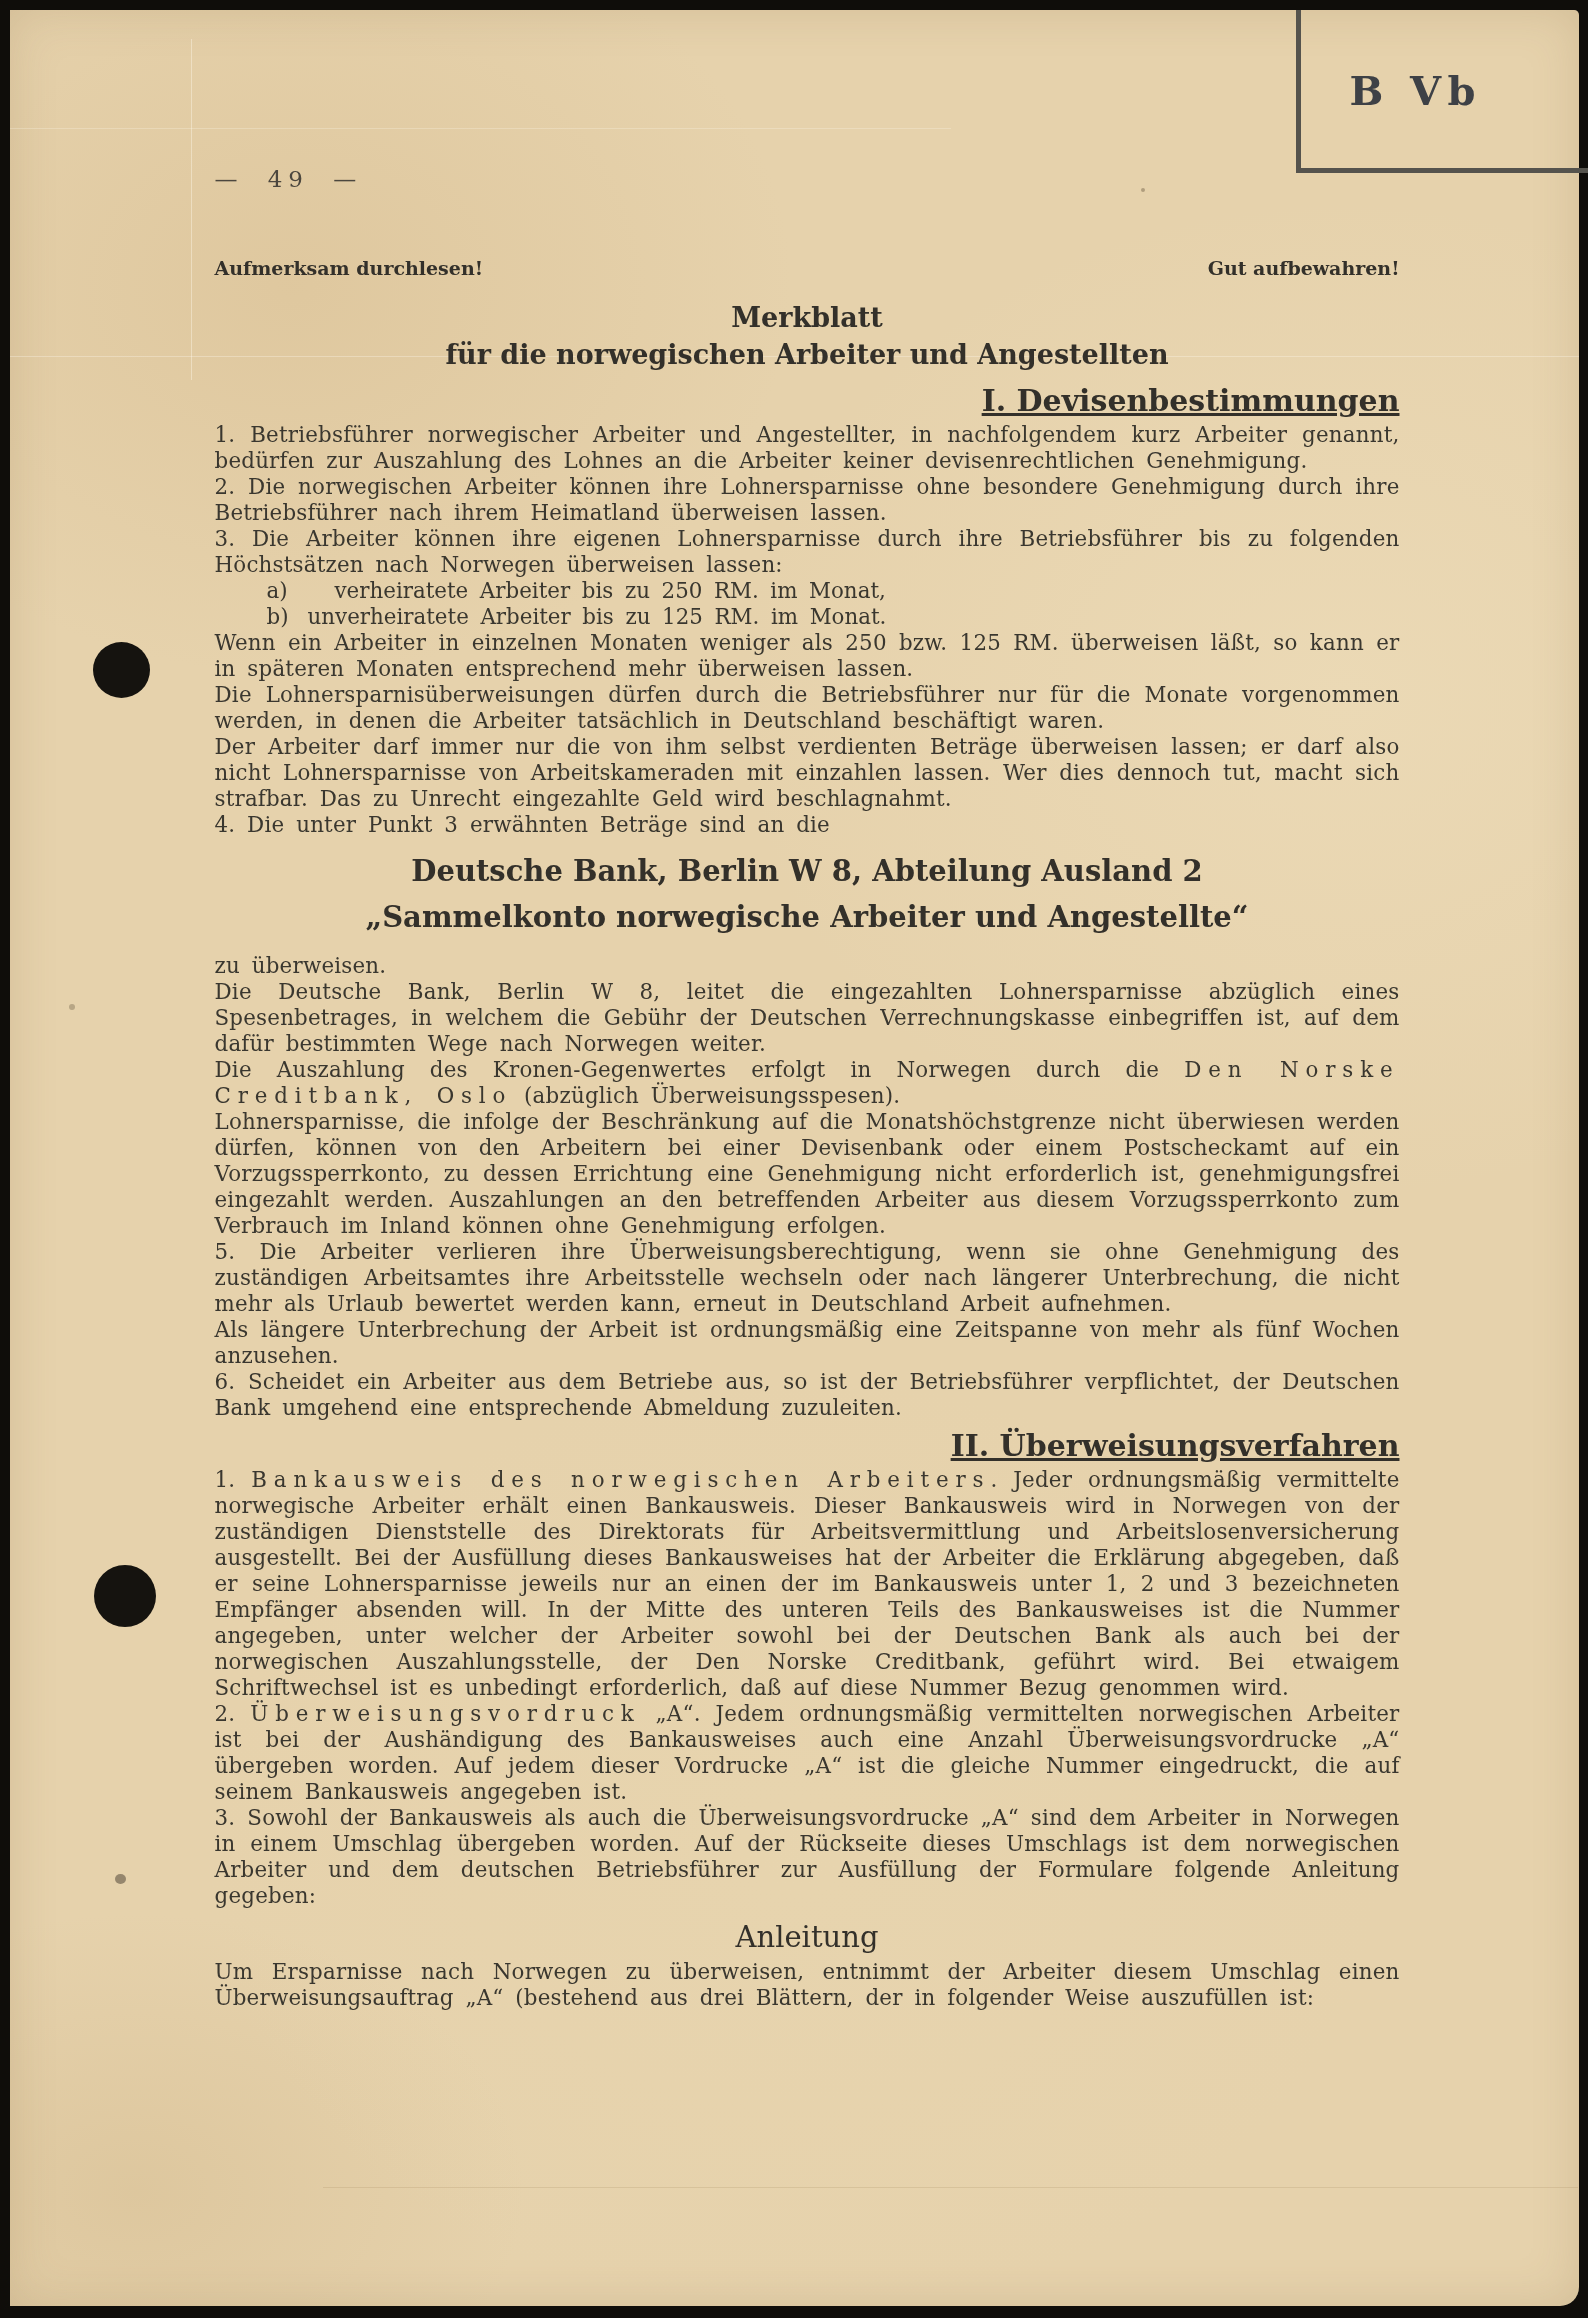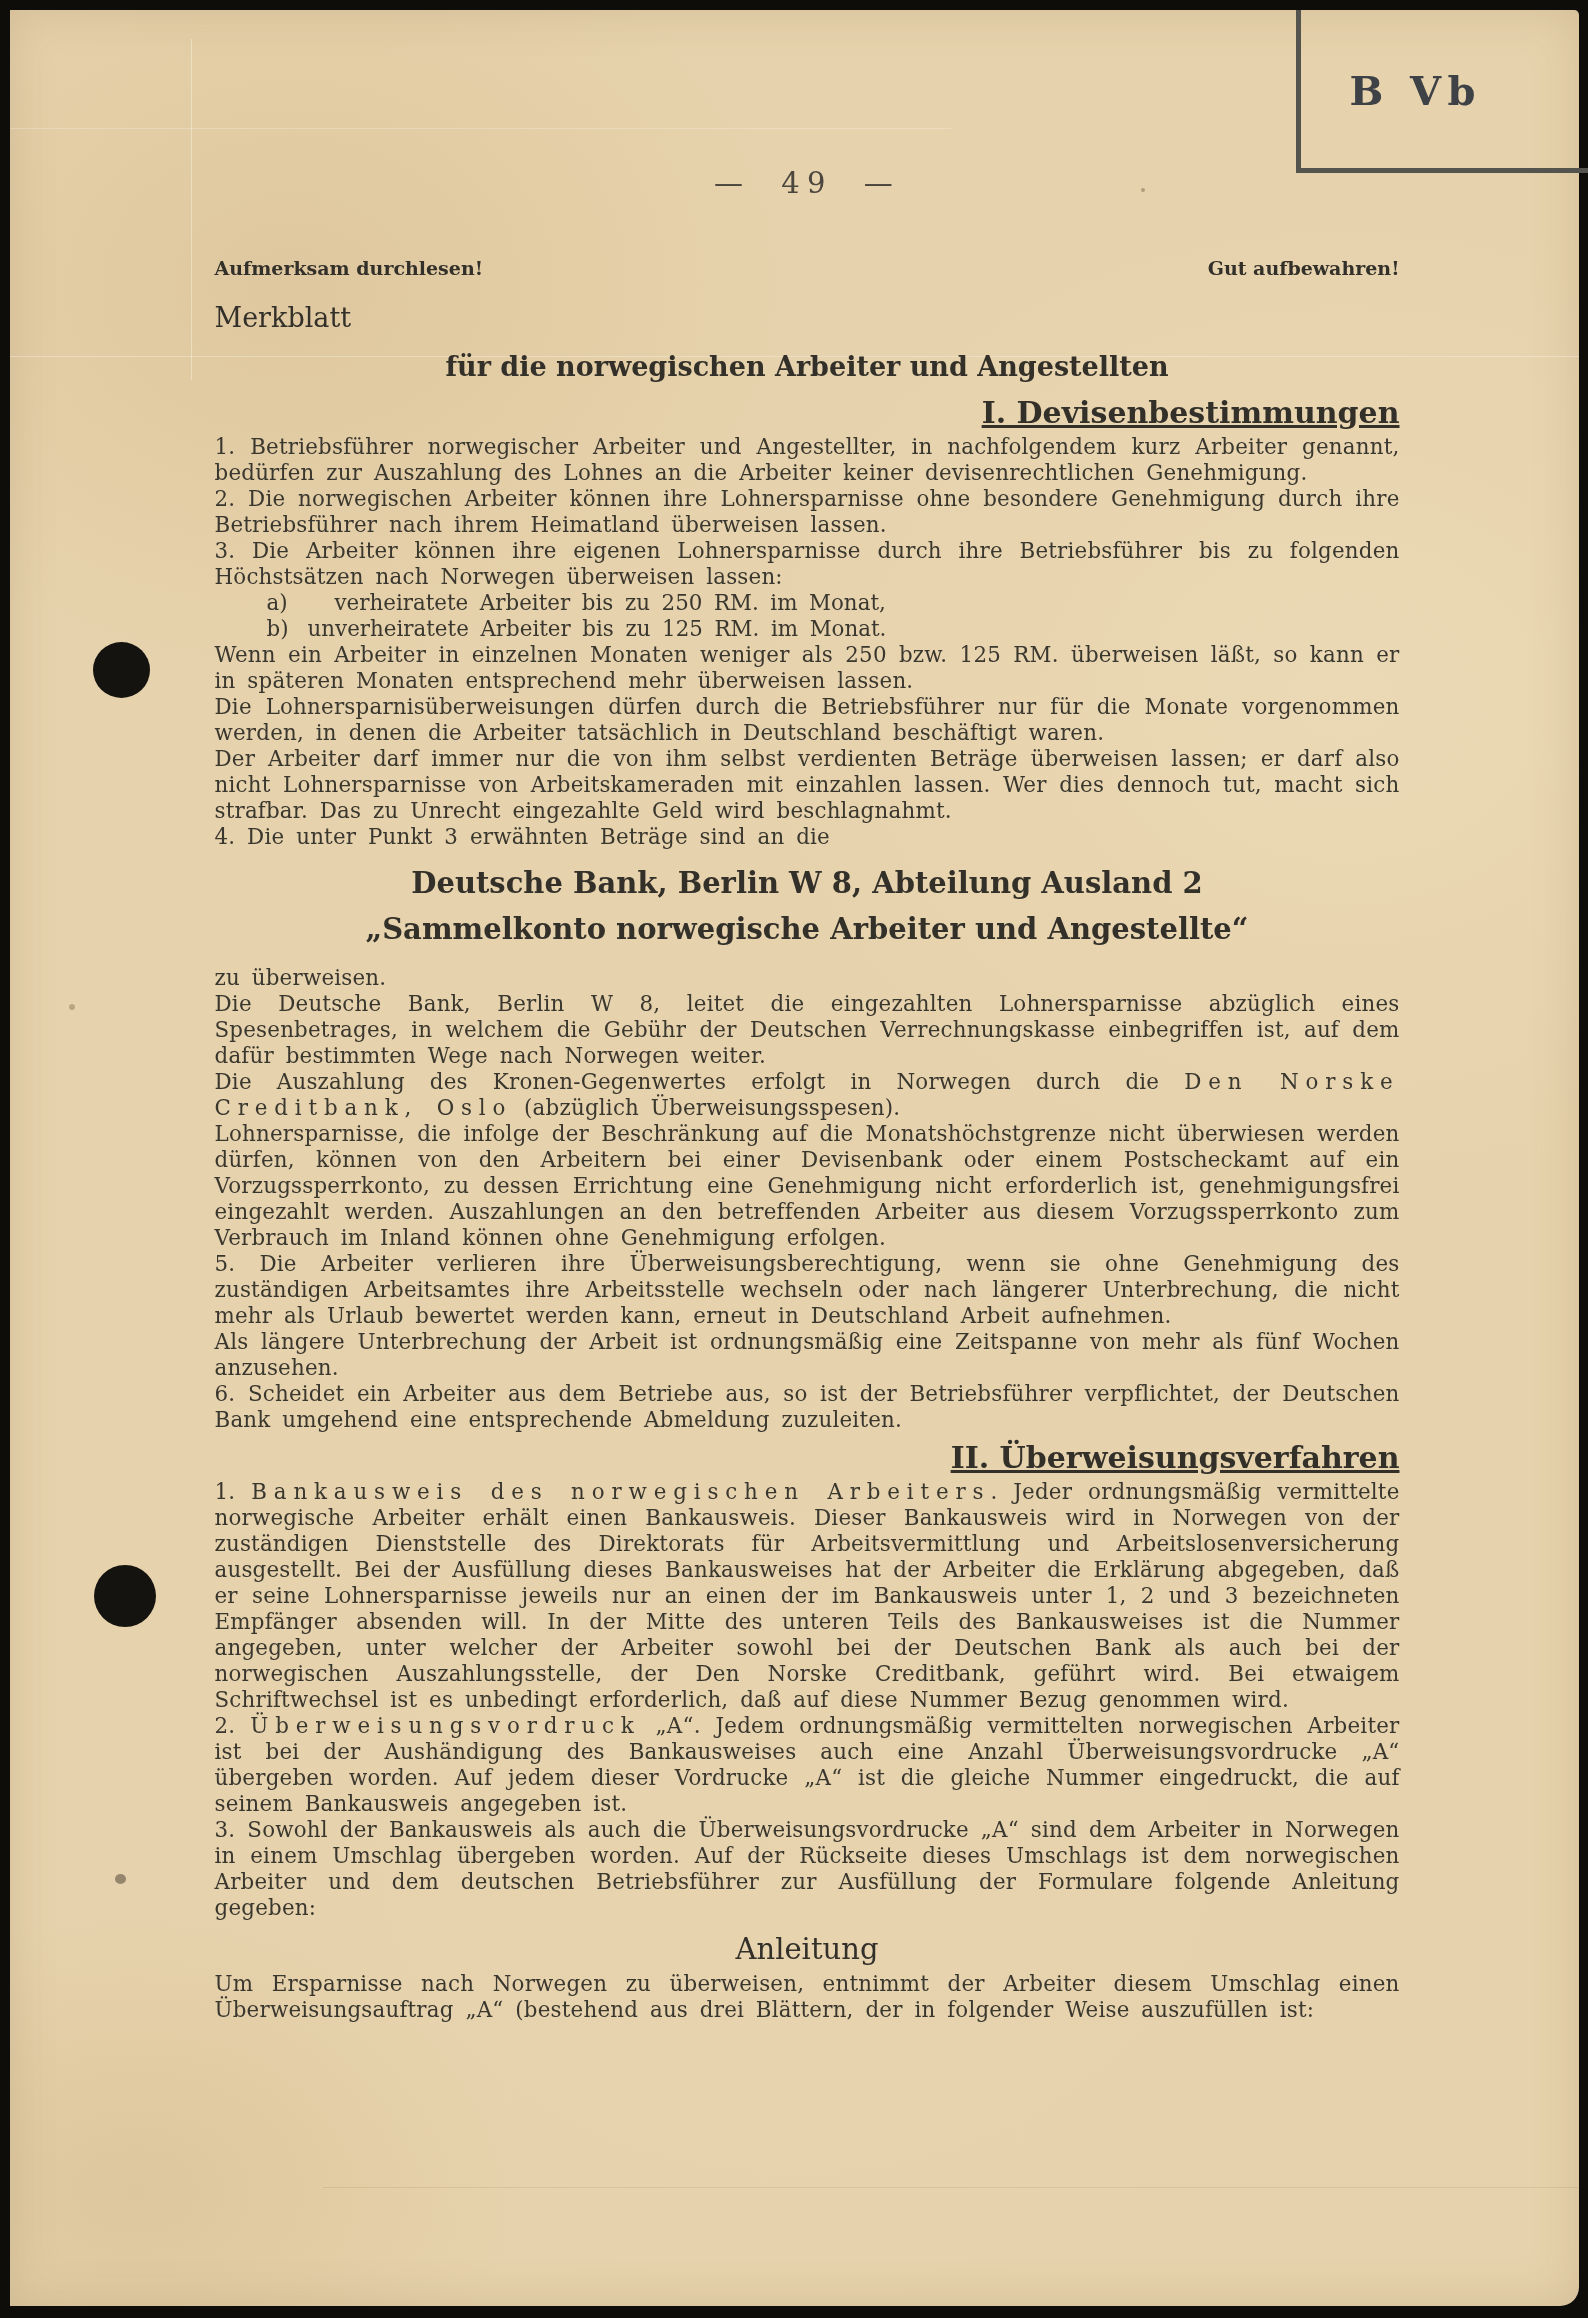--- a/index.html
+++ b/index.html
@@ -29,29 +29,29 @@
     position:absolute;left:1286px;top:0;width:277px;height:158px;
     border-left:5.6px solid #55534d;border-bottom:5.6px solid #55534d;padding-left:48px;
   }
   .stamp-box .stamp-text{
     position:absolute;left:49px;top:57px;
     font-size:40px;font-weight:bold;letter-spacing:.16em;color:#3e4146;
   }
 
   .pageno{
     position:absolute;left:205px;top:156px;width:1185px;
-    text-align:center;font-size:29px;color:#4c473e;letter-spacing:.25em;word-spacing:.5em;
+    font-size:23px;color:#4c473e;letter-spacing:.25em;word-spacing:.5em;
   }
 
   .content{
     position:absolute;left:205px;top:245px;width:1185px;
     color:#3a372f;font-size:21.4px;line-height:26px;
   }
   .notice-row{display:flex;justify-content:space-between;font-weight:bold;font-size:19px;margin-bottom:24px;color:#33302a;}
-  .t-main{text-align:left;font-weight:normal;font-size:27px;margin:0 0 23px 0;color:#33302a;}
+  .t-main{text-align:center;font-weight:bold;font-size:27px;margin:0 0 11px 0;color:#33302a;}
   .t-sub{text-align:center;font-weight:bold;font-size:27px;margin:0 0 20.6px 0;color:#33302a;}
   .sec-head{text-align:right;font-weight:bold;font-size:30px;margin:0 0 8px 0;color:#33302a;text-decoration:underline;}
   .sec-head.mt{margin-top:12.7px;}
   p.body{margin:0;text-align:justify;word-spacing:4.8px;letter-spacing:0.2px;}
   .list-row{display:flex;margin-left:52px;word-spacing:4.8px;}
   .list-row .lbl{width:41px;flex:none;}
   .list-row.a .txt{margin-left:27px;}
   .sperr{letter-spacing:.32em;}
   .bank{text-align:center;font-weight:bold;font-size:29px;line-height:35px;color:#33302a;}
   .bank.b1{margin-top:16px;}

